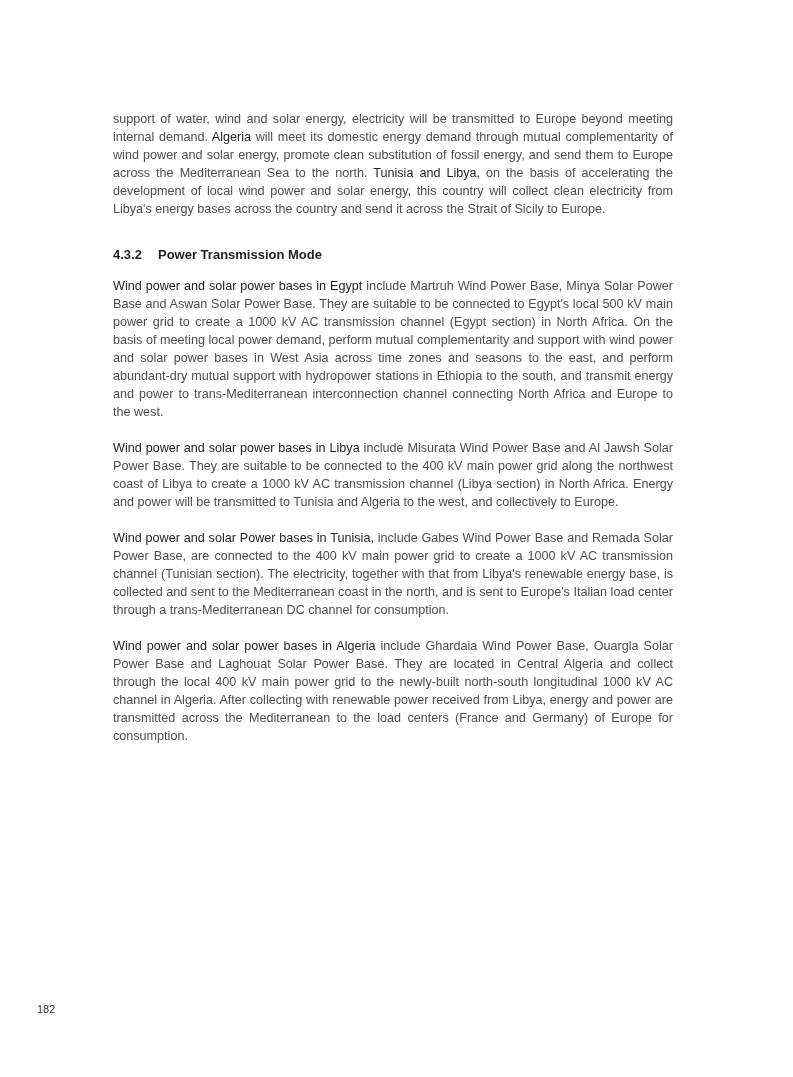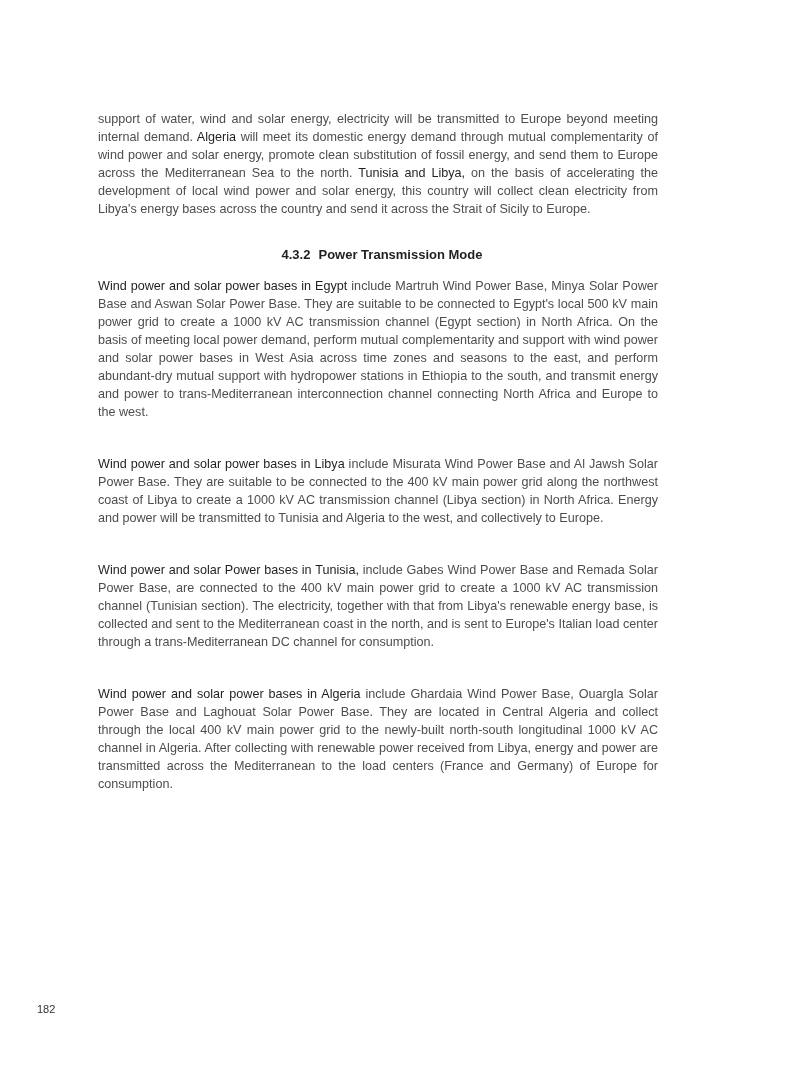--- a/index.html
+++ b/index.html
@@ -1,23 +1,23 @@
 <!DOCTYPE html>
 <html><head>
 <meta charset="utf-8">
 <style>
   html, body { margin: 0; padding: 0; background: #ffffff; }
   body { width: 793px; height: 1077px; position: relative; overflow: hidden;
          font-family: "Liberation Sans", sans-serif; }
-  .content { position: absolute; left: 98px; top: 110px; width: 560px; }
+  .content { position: absolute; left: 113px; top: 110px; width: 560px; }
   p { margin: 0; font-size: 12.6px; line-height: 18px; color: #4d4d4d;
       text-align: justify; }
-  p + p { margin-top: 34px; }
+  p + p { margin-top: 18px; }
   .lead { color: #1f1f1f; }
-  h3 { margin: 10px 0 13px 0; font-size: 13px; line-height: 18px; color: #1f1f1f; font-weight: bold; text-align: center; }
+  h3 { margin: 10px 0 13px 0; font-size: 13px; line-height: 18px; color: #1f1f1f; font-weight: bold; }
   h3 .num { display: inline-block; width: 45px; }
   .gap { height: 18px; }
   .page-number { position: absolute; left: 37px; top: 1003px; font-size: 11px; color: #333; }
 </style>
 </head>
 <body>
 
 <div class="content">
   <p>
     <span>support of water, wind and solar energy, electricity will be transmitted to Europe beyond meeting internal demand. </span><span class="lead">Algeria</span><span> will meet its domestic energy demand through mutual complementarity of wind power and solar energy, promote clean substitution of fossil energy, and send them to Europe across the Mediterranean Sea to the north. </span><span class="lead">Tunisia and Libya,</span><span> on the basis of accelerating the development of local wind power and solar energy, this country will collect clean electricity from Libya's energy bases across the country and send it across the Strait of Sicily to Europe.</span>

